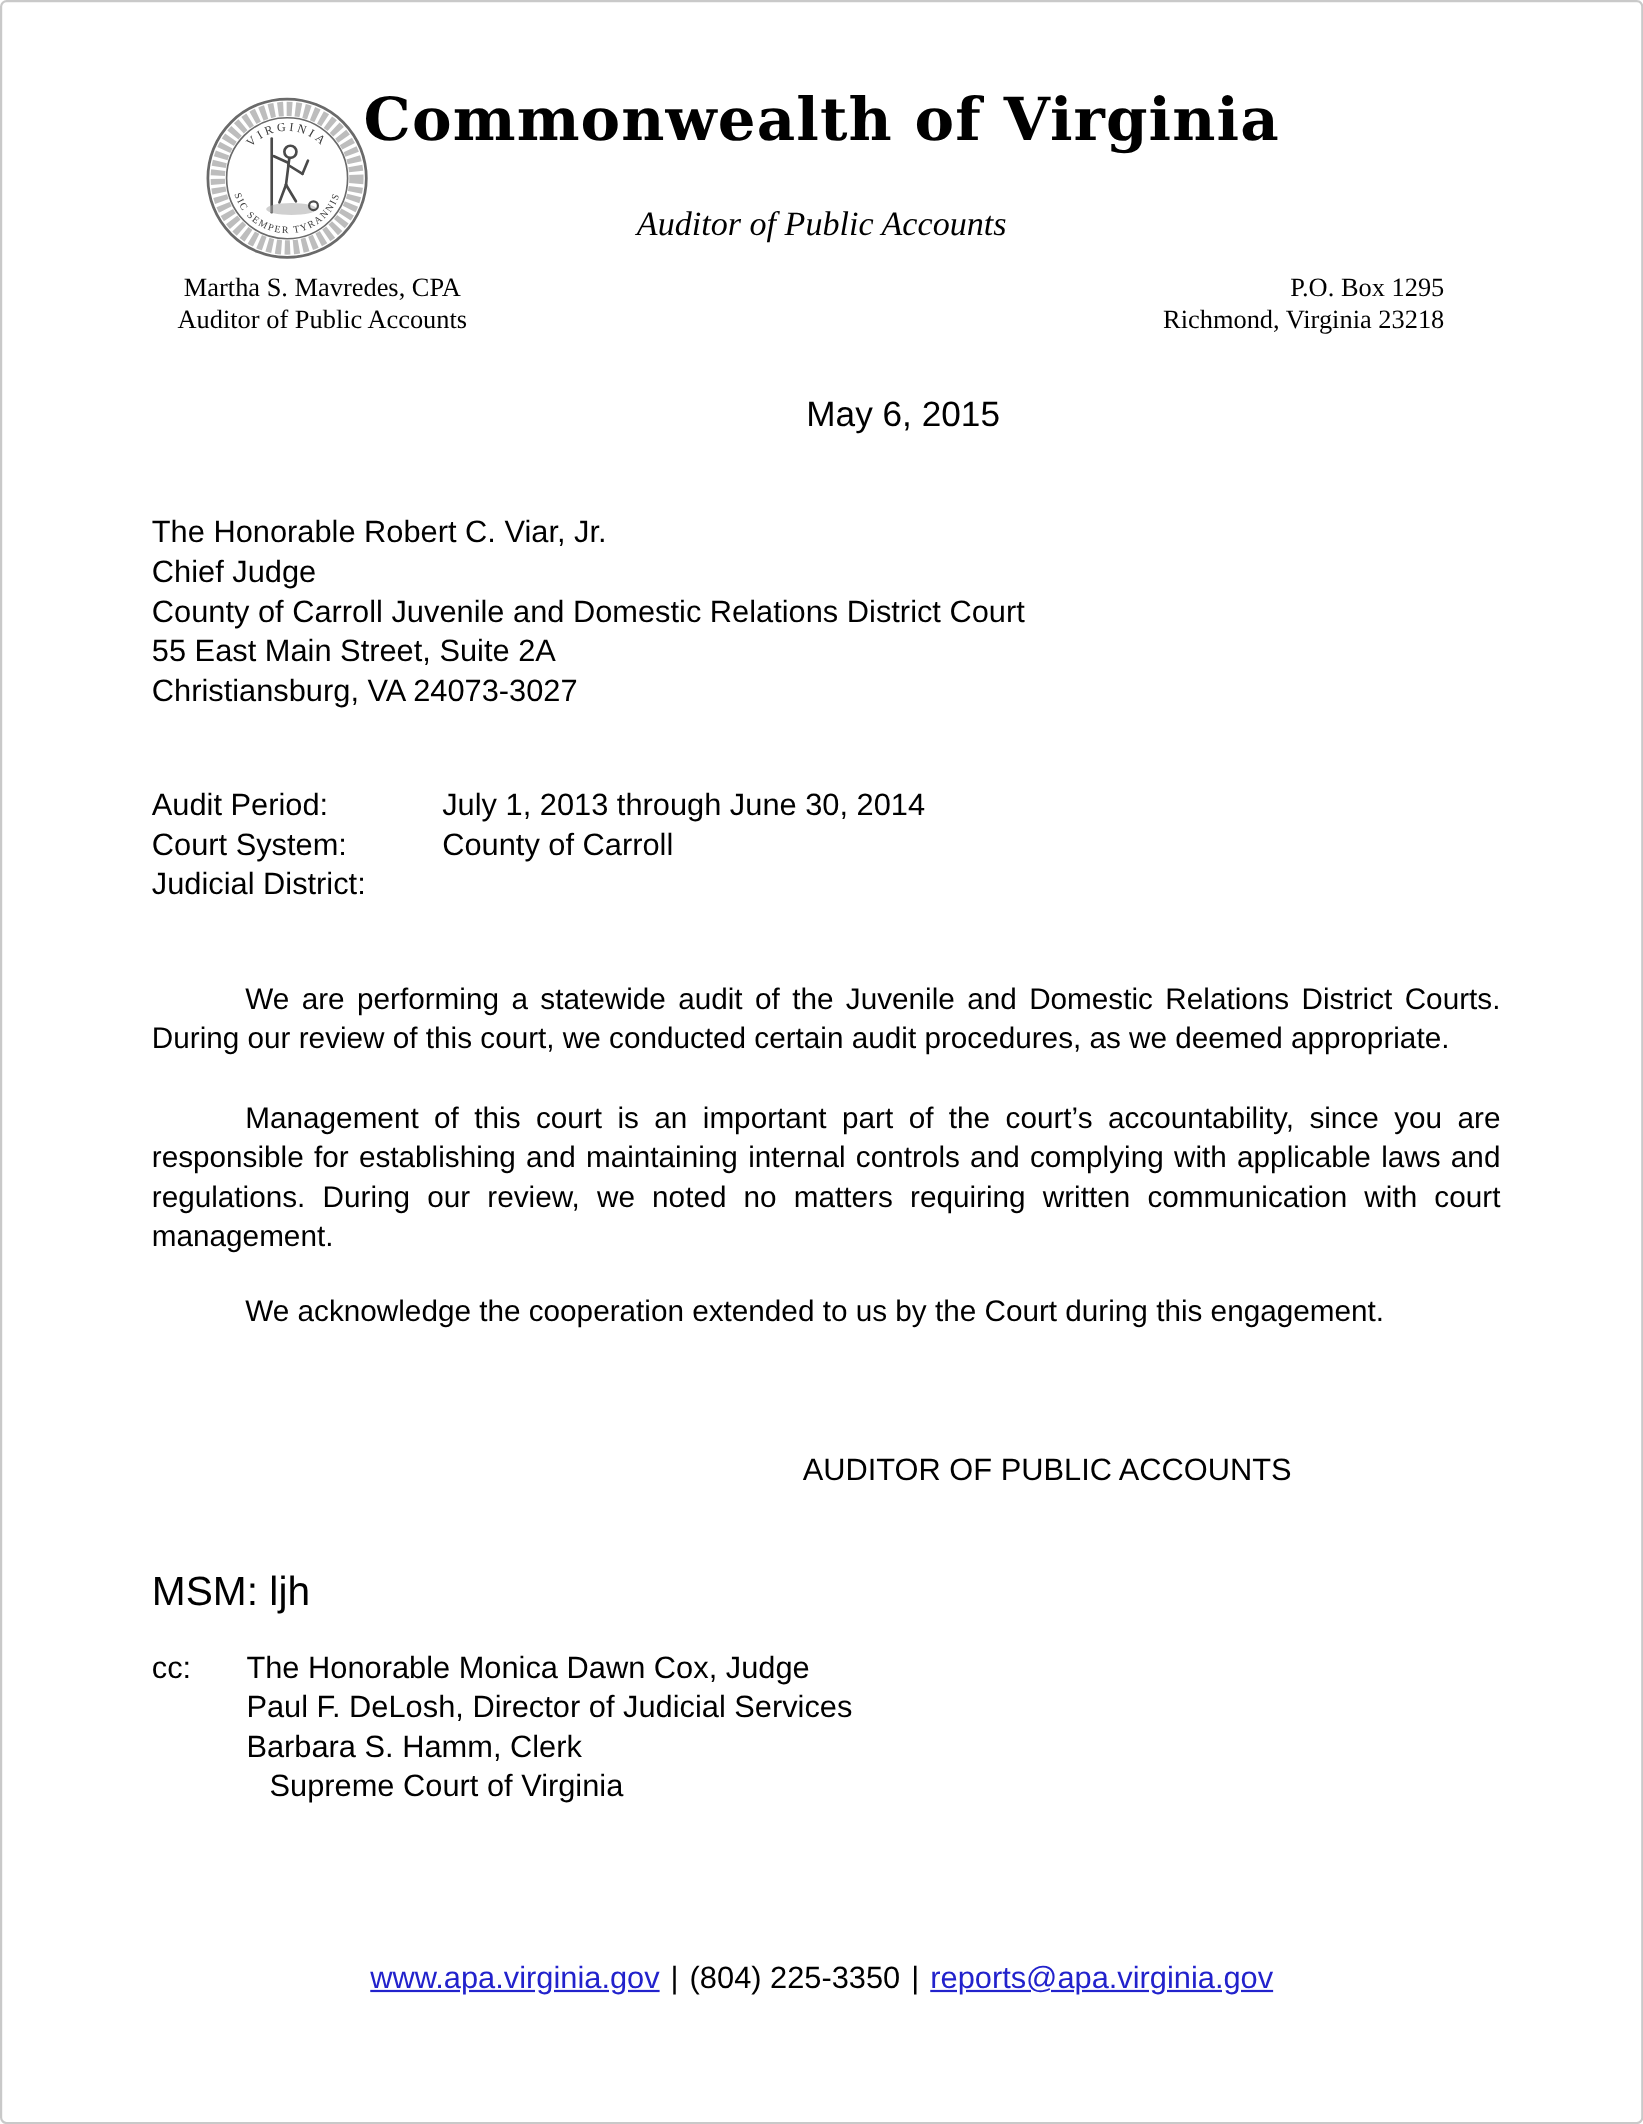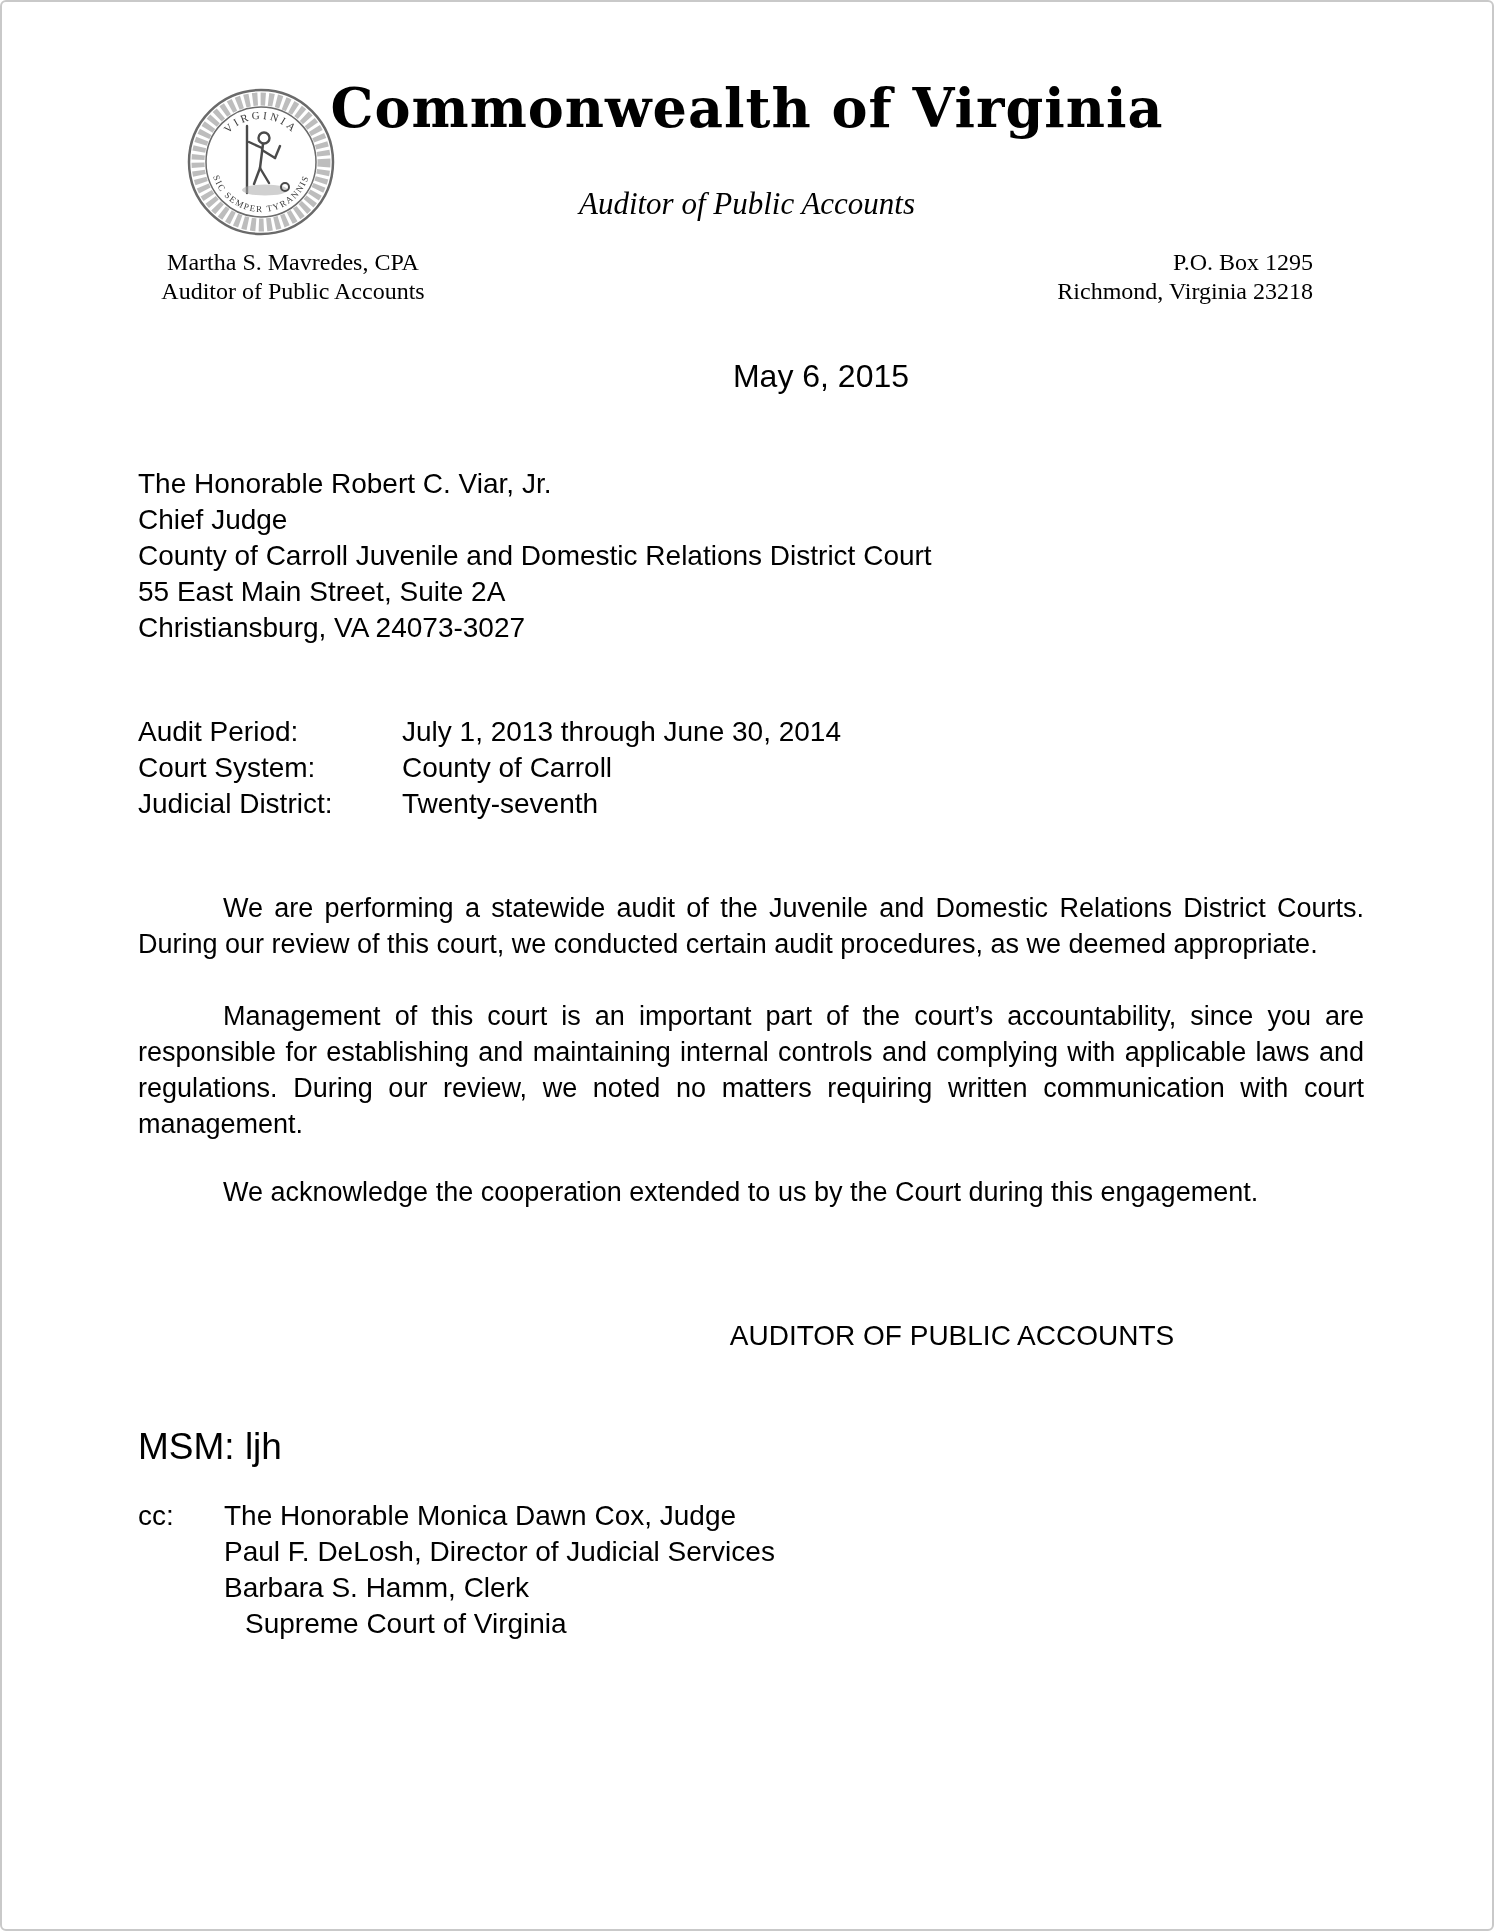--- a/index.html
+++ b/index.html
@@ -160,35 +160,37 @@
     <div>55 East Main Street, Suite 2A</div>
     <div>Christiansburg, VA  24073-3027</div>
   </div>
 
   <div class="audit-info">
     <div>Audit Period:</div>
     <div>July 1, 2013 through June 30, 2014</div>
     <div>Court System:</div>
     <div>County of Carroll</div>
     <div>Judicial District:</div>
-    <div>Twenty-seventh</div>
   </div>
 
   <div class="para para1">We are performing a statewide audit of the Juvenile and Domestic Relations District Courts. During our review of this court, we conducted certain audit procedures, as we deemed appropriate.</div>
   <div class="para para3">We acknowledge the cooperation extended to us by the Court during this engagement.</div>
   <div class="para para2">Management of this court is an important part of the court’s accountability, since you are responsible for establishing and maintaining internal controls and complying with applicable laws and regulations.  During our review, we noted no matters requiring written communication with court management.</div>
 
   <div class="signature">AUDITOR OF PUBLIC ACCOUNTS</div>
 
   <div class="reference">MSM: ljh</div>
 
   <div class="cc-block">
     <div>cc:</div>
     <div>
       <div class="cc-entry">The Honorable Monica Dawn Cox, Judge</div>
       <div class="cc-entry">Paul F. DeLosh, Director of Judicial Services</div>
       <div class="cc-entry">Barbara S. Hamm, Clerk</div>
       <div class="cc-entry indented">Supreme Court of Virginia</div>
     </div>
   </div>
 
+  <div class="footer">
+    <a>www.apa.virginia.gov</a><span class="sep">|</span><span>(804) 225-3350</span><span class="sep">|</span><a>reports@apa.virginia.gov</a>
+  </div>
 
 </div>
 
 </body></html>

